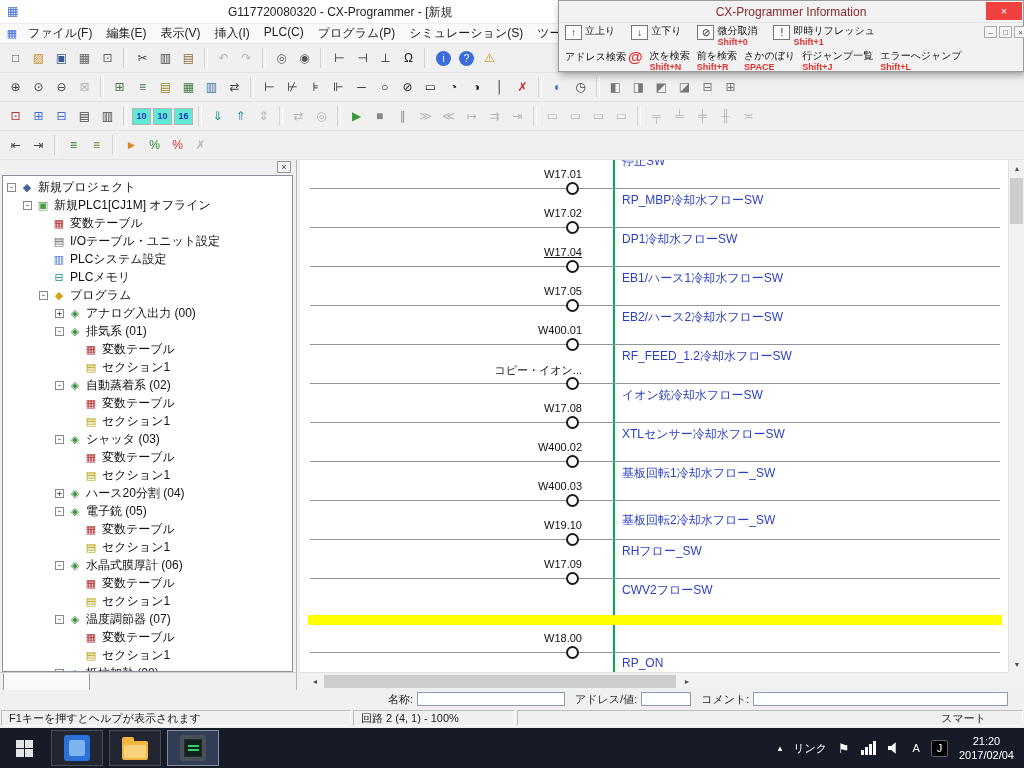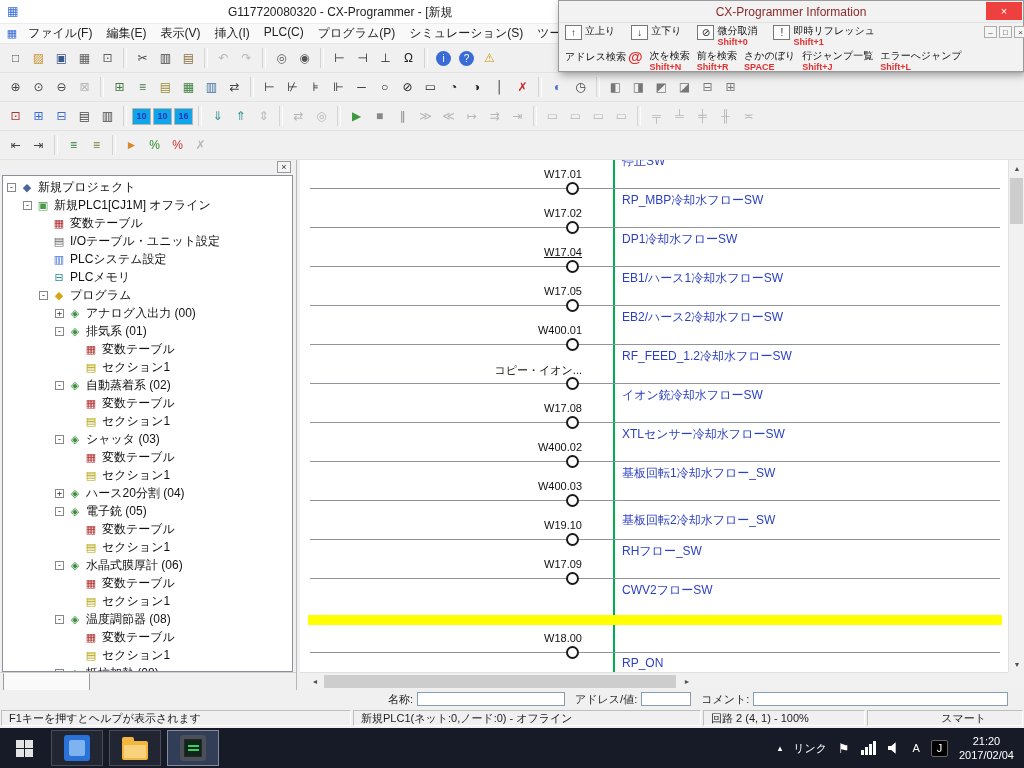--- a/index.html
+++ b/index.html
@@ -13,21 +13,21 @@
 
   
   .menubar{position:absolute;top:24px;left:0;width:1024px;height:20px;background:#f9f9f9;border-bottom:1px solid #e6e6e6;box-sizing:border-box;display:flex;align-items:center;font-size:12px;padding-left:3px;}
   .menu-sysicon{width:18px;text-align:center;font-size:11px;color:#3a6bd6;flex:none;}
   .menu-item{padding:1px 7px;color:#222;white-space:nowrap;}
 
   
   .toolbars{position:absolute;top:44px;left:0;width:1024px;height:116px;background:#f0f0f0;border-bottom:1px solid #cfcfcf;box-sizing:border-box;}
   .tbrow{height:29px;box-sizing:border-box;border-bottom:1px solid #e2e2e2;display:flex;align-items:center;padding:0 4px;overflow:hidden;}
   .tbtn{width:21px;height:21px;margin:0 1px;display:flex;align-items:center;justify-content:center;font-size:12px;color:#333;flex:none;}
-  .tbtn.ttxt{font-size:9px;font-weight:bold;background:#0ea5e9;border:1px solid #b5b5b5;width:19px;height:17px;box-sizing:border-box;}
+  .tbtn.ttxt{font-size:9px;font-weight:bold;background:#5eead4;border:1px solid #b5b5b5;width:19px;height:17px;box-sizing:border-box;}
   .tbtn.dis{color:#b6b6b6 !important;}
   .tbtn.round{border-radius:50%;width:15px;height:15px;font-size:10px;margin:0 4px;}
   .tbsep{width:2px;height:20px;border-left:1px solid #d4d4d4;border-right:1px solid #fcfcfc;margin:0 4px;flex:none;}
 
   
   .left-panel{position:absolute;left:0;top:160px;width:297px;height:530px;background:#f0f0f0;border-right:1px solid #b6b6b6;box-sizing:border-box;}
   .panel-head{height:14px;position:relative;}
   .panel-close{position:absolute;right:5px;top:1px;width:14px;height:12px;border:1px solid #9a9a9a;background:#f4f4f4;font-size:9px;line-height:10px;text-align:center;color:#333;box-sizing:border-box;}
   .tree-box{position:absolute;left:2px;right:3px;top:15px;bottom:18px;background:#fff;border:1px solid #8b8f98;overflow:hidden;padding-top:2px;}
   .trow{height:18px;display:flex;align-items:center;font-size:12px;white-space:nowrap;color:#111;}
@@ -381,21 +381,21 @@
           <span class="tlabel">変数テーブル</span>
         </div>
         <div class="trow" style="padding-left: 68px;">
           <span class="tglspace"></span>
           <span class="ticn" style="color: rgb(176, 160, 0);">▤</span>
           <span class="tlabel">セクション1</span>
         </div>
         <div class="trow" style="padding-left: 52px;">
           <span class="tgl">-</span>
           <span class="ticn" style="color: rgb(63, 143, 63);">◈</span>
-          <span class="tlabel">温度調節器 (08)</span>
+          <span class="tlabel">温度調節器 (07)</span>
         </div>
         <div class="trow" style="padding-left: 68px;">
           <span class="tglspace"></span>
           <span class="ticn" style="color: rgb(176, 48, 48);">▦</span>
           <span class="tlabel">変数テーブル</span>
         </div>
         <div class="trow" style="padding-left: 68px;">
           <span class="tglspace"></span>
           <span class="ticn" style="color: rgb(176, 160, 0);">▤</span>
           <span class="tlabel">セクション1</span>
@@ -485,21 +485,20 @@
     <span class="flabel">名称:</span>
     <input class="fin fname" value="" style="">
     <span class="flabel">アドレス/値:</span>
     <input class="fin faddr" value="" style="">
     <span class="flabel">コメント:</span>
     <input class="fin fcmt" value="" style="">
   </div>
 
   <div class="status">
     <div class="seg s1">F1キーを押すとヘルプが表示されます</div>
-    <div class="seg s2">新規PLC1(ネット:0,ノード:0) - オフライン</div>
     <div class="seg s3">回路 2 (4, 1) - 100%</div>
     <div class="seg s4">スマート</div>
   </div>
 
   <div class="taskbar">
     <div class="start">
       <span class="winlogo">
           <span></span>
           <span></span>
           <span></span>

